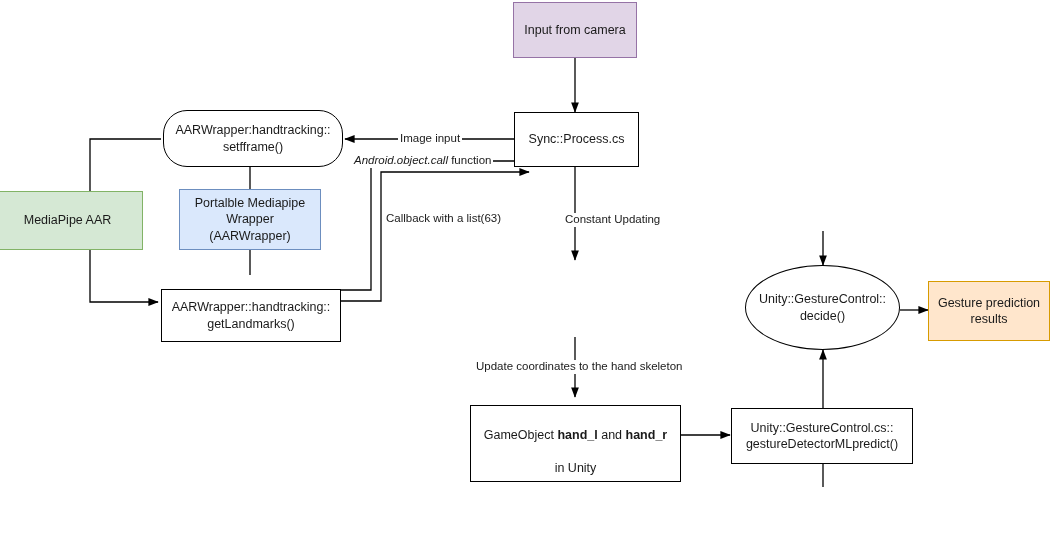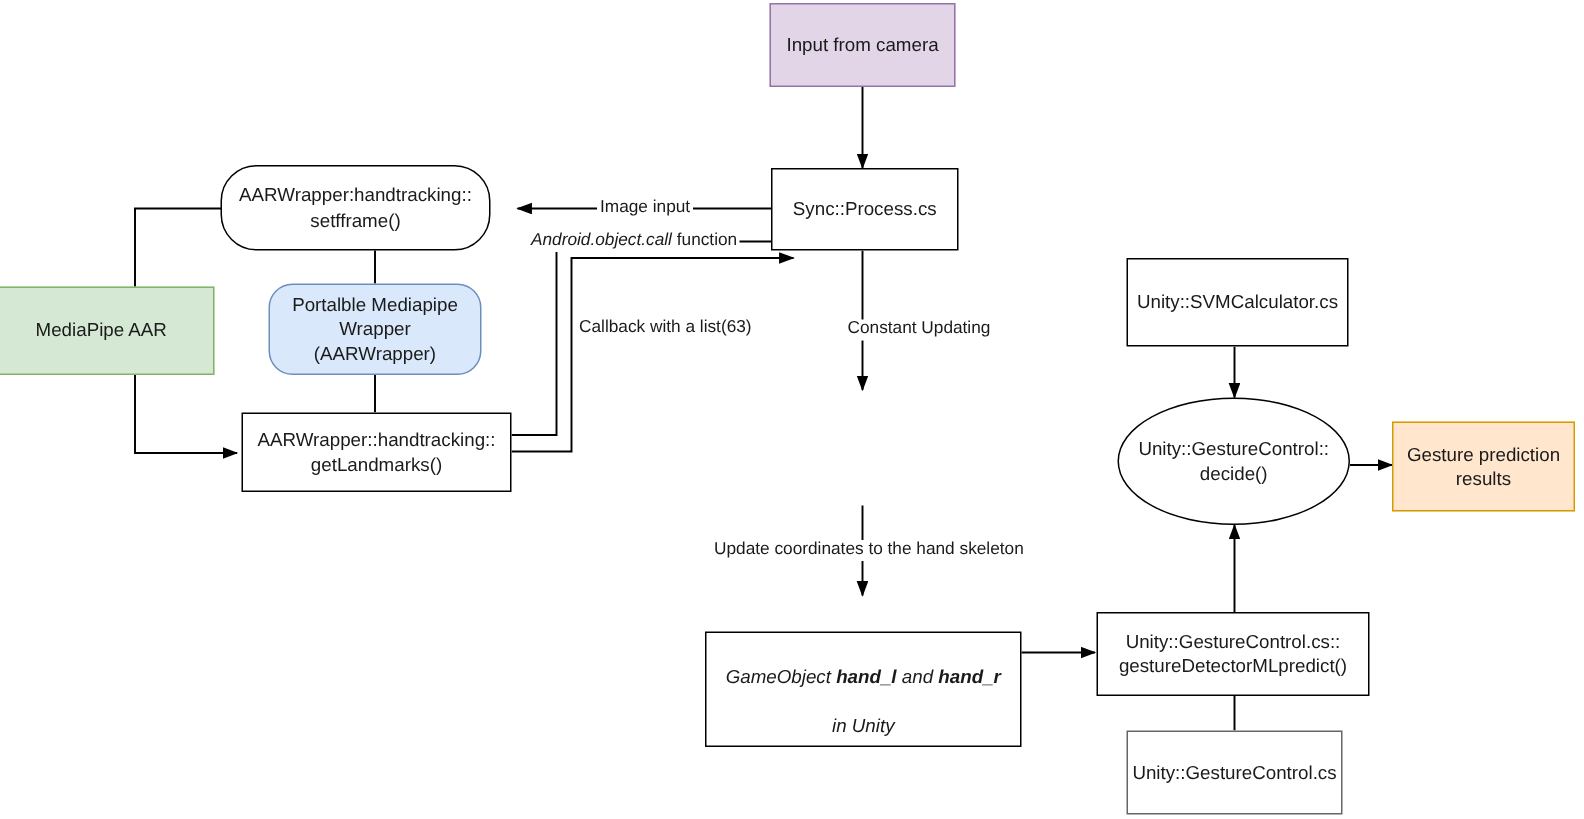--- a/index.html
+++ b/index.html
@@ -105,74 +105,68 @@
 
       <path d="M823,487 L823,464"></path>
 
     </g>
   </svg>
 
   <div class="node purple" style="left:513px; top:2px; width:124px; height:56px;">
     <span class="txt">Input from camera</span>
   </div>
 
-  <div class="node" style="left:147px; top:110px; width:180px; height:57px;border-radius:24px;">
+  <div class="node" style="left:163px; top:110px; width:180px; height:57px;border-radius:24px;">
     <span class="txt">AARWrapper:handtracking::
 setfframe()</span>
   </div>
 
   <div class="node green" style="left:-8px; top:191px; width:151px; height:59px;">
     <span class="txt">MediaPipe AAR</span>
   </div>
 
-  <div class="node blue" style="left:179px; top:189px; width:142px; height:61px;border-radius:16px;">
+  <div class="node blue" style="left:179px; top:189px; width:142px; height:61px;">
     <span class="txt">Portalble Mediapipe
 Wrapper
 (AARWrapper)</span>
   </div>
 
-  <div class="node" style="left:161px; top:275px; width:180px; height:53px;text-align:center;">
+  <div class="node" style="left:161px; top:289px; width:180px; height:53px;text-align:center;">
     <span class="txt">AARWrapper::handtracking::
 getLandmarks()</span>
   </div>
 
   <div class="node" style="left:514px; top:112px; width:125px; height:55px;">
     <span class="txt">Sync::Process.cs</span>
   </div>
 
 
-  <div class="node" style="left:470px; top:421px; width:211px; height:77px;font-style:italic;">
+  <div class="node" style="left:470px; top:405px; width:211px; height:77px;">
     <span class="txt">
       <span>GameObject </span><b>hand_l</b><span> and </span><b>hand_r</b><br>
       <span>in Unity</span>
     </span>
   </div>
 
-  <div class="node" style="left:751px; top:172px; width:148px; height:59px;">
-    <span class="txt">Unity::SVMCalculator.cs</span>
-  </div>
 
   <div class="node ellipse" style="left:745px; top:265px; width:155px; height:85px;">
     <span class="txt">Unity::GestureControl::
 decide()</span>
   </div>
 
   <div class="node" style="left:731px; top:408px; width:182px; height:56px;">
     <span class="txt">Unity::GestureControl.cs::
 gestureDetectorMLpredict()</span>
   </div>
 
   <div class="node orange" style="left:928px; top:281px; width:122px; height:60px;">
     <span class="txt">Gesture prediction
 results</span>
   </div>
 
-  <div class="node grey" style="left:751px; top:487px; width:144px; height:56px;">
-    <span class="txt">Unity::GestureControl.cs</span>
-  </div>
 
   <div class="edge-label" style="left:398px; top:132px;text-align:right;">
     <span>Image input</span>
   </div>
 
   <div class="edge-label" style="left:352px; top:154px;">
     <i>Android.object.call</i><span> function</span>
   </div>
 
   <div class="edge-label" style="left:384px; top:212px;">

